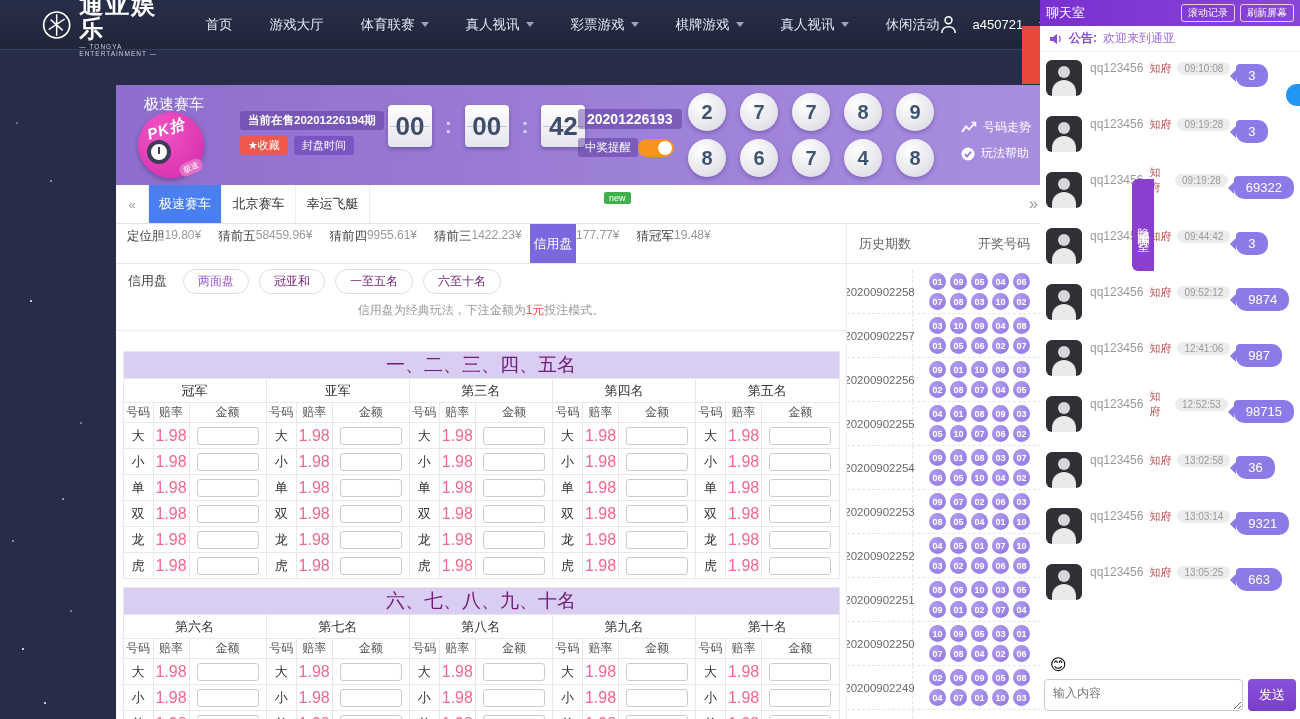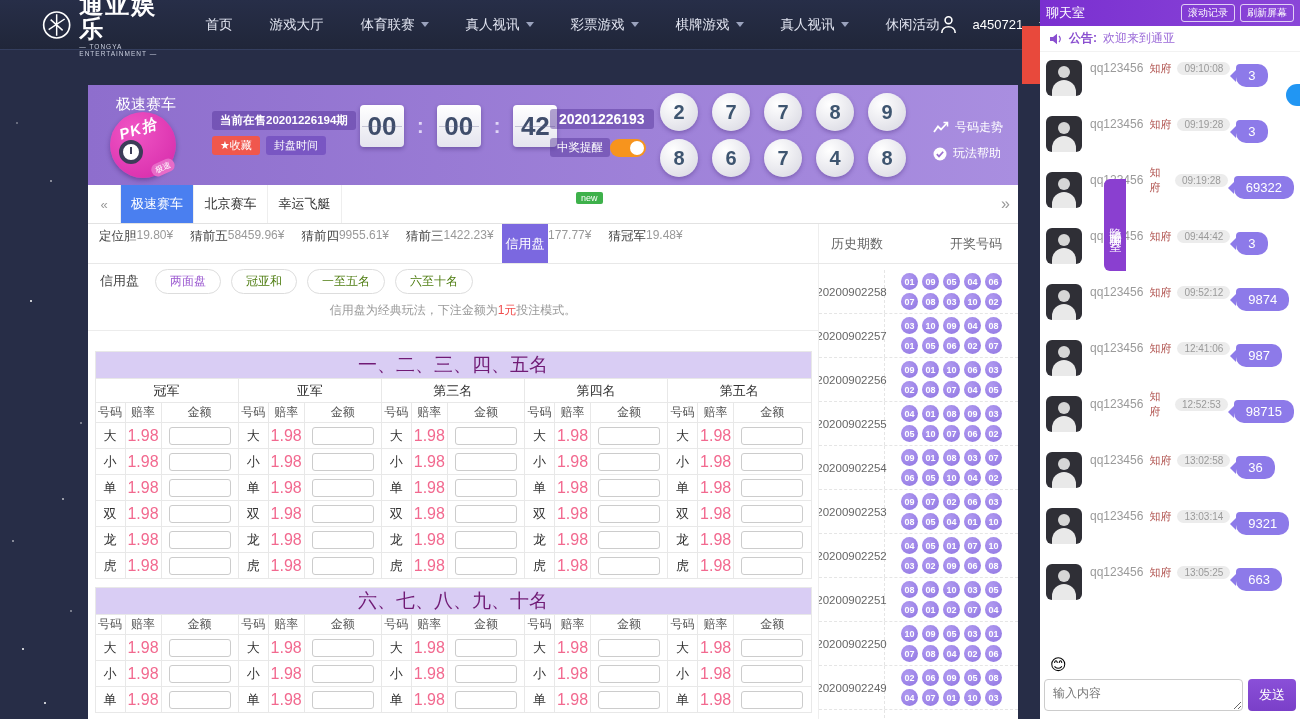--- a/index.html
+++ b/index.html
@@ -18,21 +18,21 @@
   .logo-title { font-size:24px; font-weight:bold; letter-spacing:2px; line-height:24px; }
   .logo-sub { font-size:6.5px; letter-spacing:1px; color:#c9cede; margin-top:2px; }
   .nav-items { display:flex; gap:37px; margin-left:44px; }
   .nav-item { color:#e3e6f2; font-size:13.5px; cursor:pointer; display:flex; align-items:center; white-space:nowrap; }
   .chev { display:inline-block; width:0; height:0; border-left:4px solid transparent; border-right:4px solid transparent;
     border-top:5px solid #9aa2bd; margin-left:6px; }
   .user-box { margin-left:auto; margin-right:14px; display:flex; align-items:center; gap:16px; color:#fff; font-size:13px; cursor:pointer; }
   .caret { width:0; height:0; border-left:5px solid transparent; border-right:5px solid transparent; border-top:6px solid #fff; }
 
   
-  .main { position:absolute; left:88px; top:85px; width:930px; height:539px; }
+  .main { position:absolute; left:116px; top:85px; width:930px; height:539px; }
 
   
   .banner { position:relative; height:100px; background:linear-gradient(90deg,#8e6ecd,#a98ee0); }
   .game-title { position:absolute; left:28px; top:10px; color:#fff; font-size:15px; }
   .pk-badge { position:absolute; left:22px; top:27px; width:66px; height:66px; border-radius:50%;
     background:radial-gradient(circle at 35% 30%,#f055c5,#d428a8); box-shadow:0 2px 5px rgba(50,10,90,.4); }
   .pk-badge .pk-txt { position:absolute; left:9px; top:8px; color:#fff; font-weight:bold; font-style:italic;
     font-size:15px; transform:rotate(-18deg); letter-spacing:1px; }
   .pk-badge .pk-clock { position:absolute; left:9px; top:28px; width:24px; height:24px; border-radius:50%;
     background:#fff; border:4px solid #3c3c58; }
@@ -92,21 +92,21 @@
     font-size:13px; color:#666; }
   .hist-h1 { left:736px; width:66px; }
   .hist-h2 { left:846px; width:84px; }
   .vsep { position:absolute; left:730px; top:0; bottom:0; border-left:1px solid #eee; }
 
   
   .content { display:flex; background:#fff; height:455px; overflow:hidden; }
   .bet-area { width:730px; position:relative; }
   .subtabs { height:34px; display:flex; align-items:center; gap:10px; padding-left:12px; }
   .subtabs-label { font-size:13px; color:#444; margin-right:6px; }
-  .pill { border:1px solid #ddd; border-radius:14px; padding:3px 14px; font-size:12px; color:#4d7c0f;
+  .pill { border:1px solid #ddd; border-radius:14px; padding:3px 14px; font-size:12px; color:#701a75;
     background:#fff; cursor:pointer; white-space:nowrap; }
   .pill.active { color:#9b59d0; }
   .notice { height:24px; line-height:24px; text-align:center; font-size:12px; color:#999; }
   .notice .hl { color:#f04b4b; }
   .divider { border-top:1px solid #ececec; margin-top:8px; }
   table.bet { width:717px; margin:20px auto 8px; border-collapse:collapse; table-layout:fixed; }
   table.bet + table.bet { margin-top:8px; }
   table.bet td { border:1px solid #e8e8e8; text-align:center; }
   .sec-title td { background:#d9cdf4; border-color:#cfc3ee; height:22px; font-size:19px; color:#701a75; }
   .group-row td { height:24px; font-size:13px; color:#333; }
@@ -504,20 +504,27 @@
                 <col style="width: 36px;">
                 <col style="width: 77px;">
                 <col style="width: 30px;">
                 <col style="width: 36px;">
                 <col style="width: 77px;">
               </colgroup>
               <tbody>
                 <tr class="sec-title">
                   <td colspan="15">六、七、八、九、十名</td>
                 </tr>
+                <tr class="group-row">
+                  <td colspan="3">第六名</td>
+                  <td colspan="3">第七名</td>
+                  <td colspan="3">第八名</td>
+                  <td colspan="3">第九名</td>
+                  <td colspan="3">第十名</td>
+                </tr>
                 <tr class="sub-row">
                   <td>号码</td>
                   <td>赔率</td>
                   <td>金额</td>
                   <td>号码</td>
                   <td>赔率</td>
                   <td>金额</td>
                   <td>号码</td>
                   <td>赔率</td>
                   <td>金额</td>

